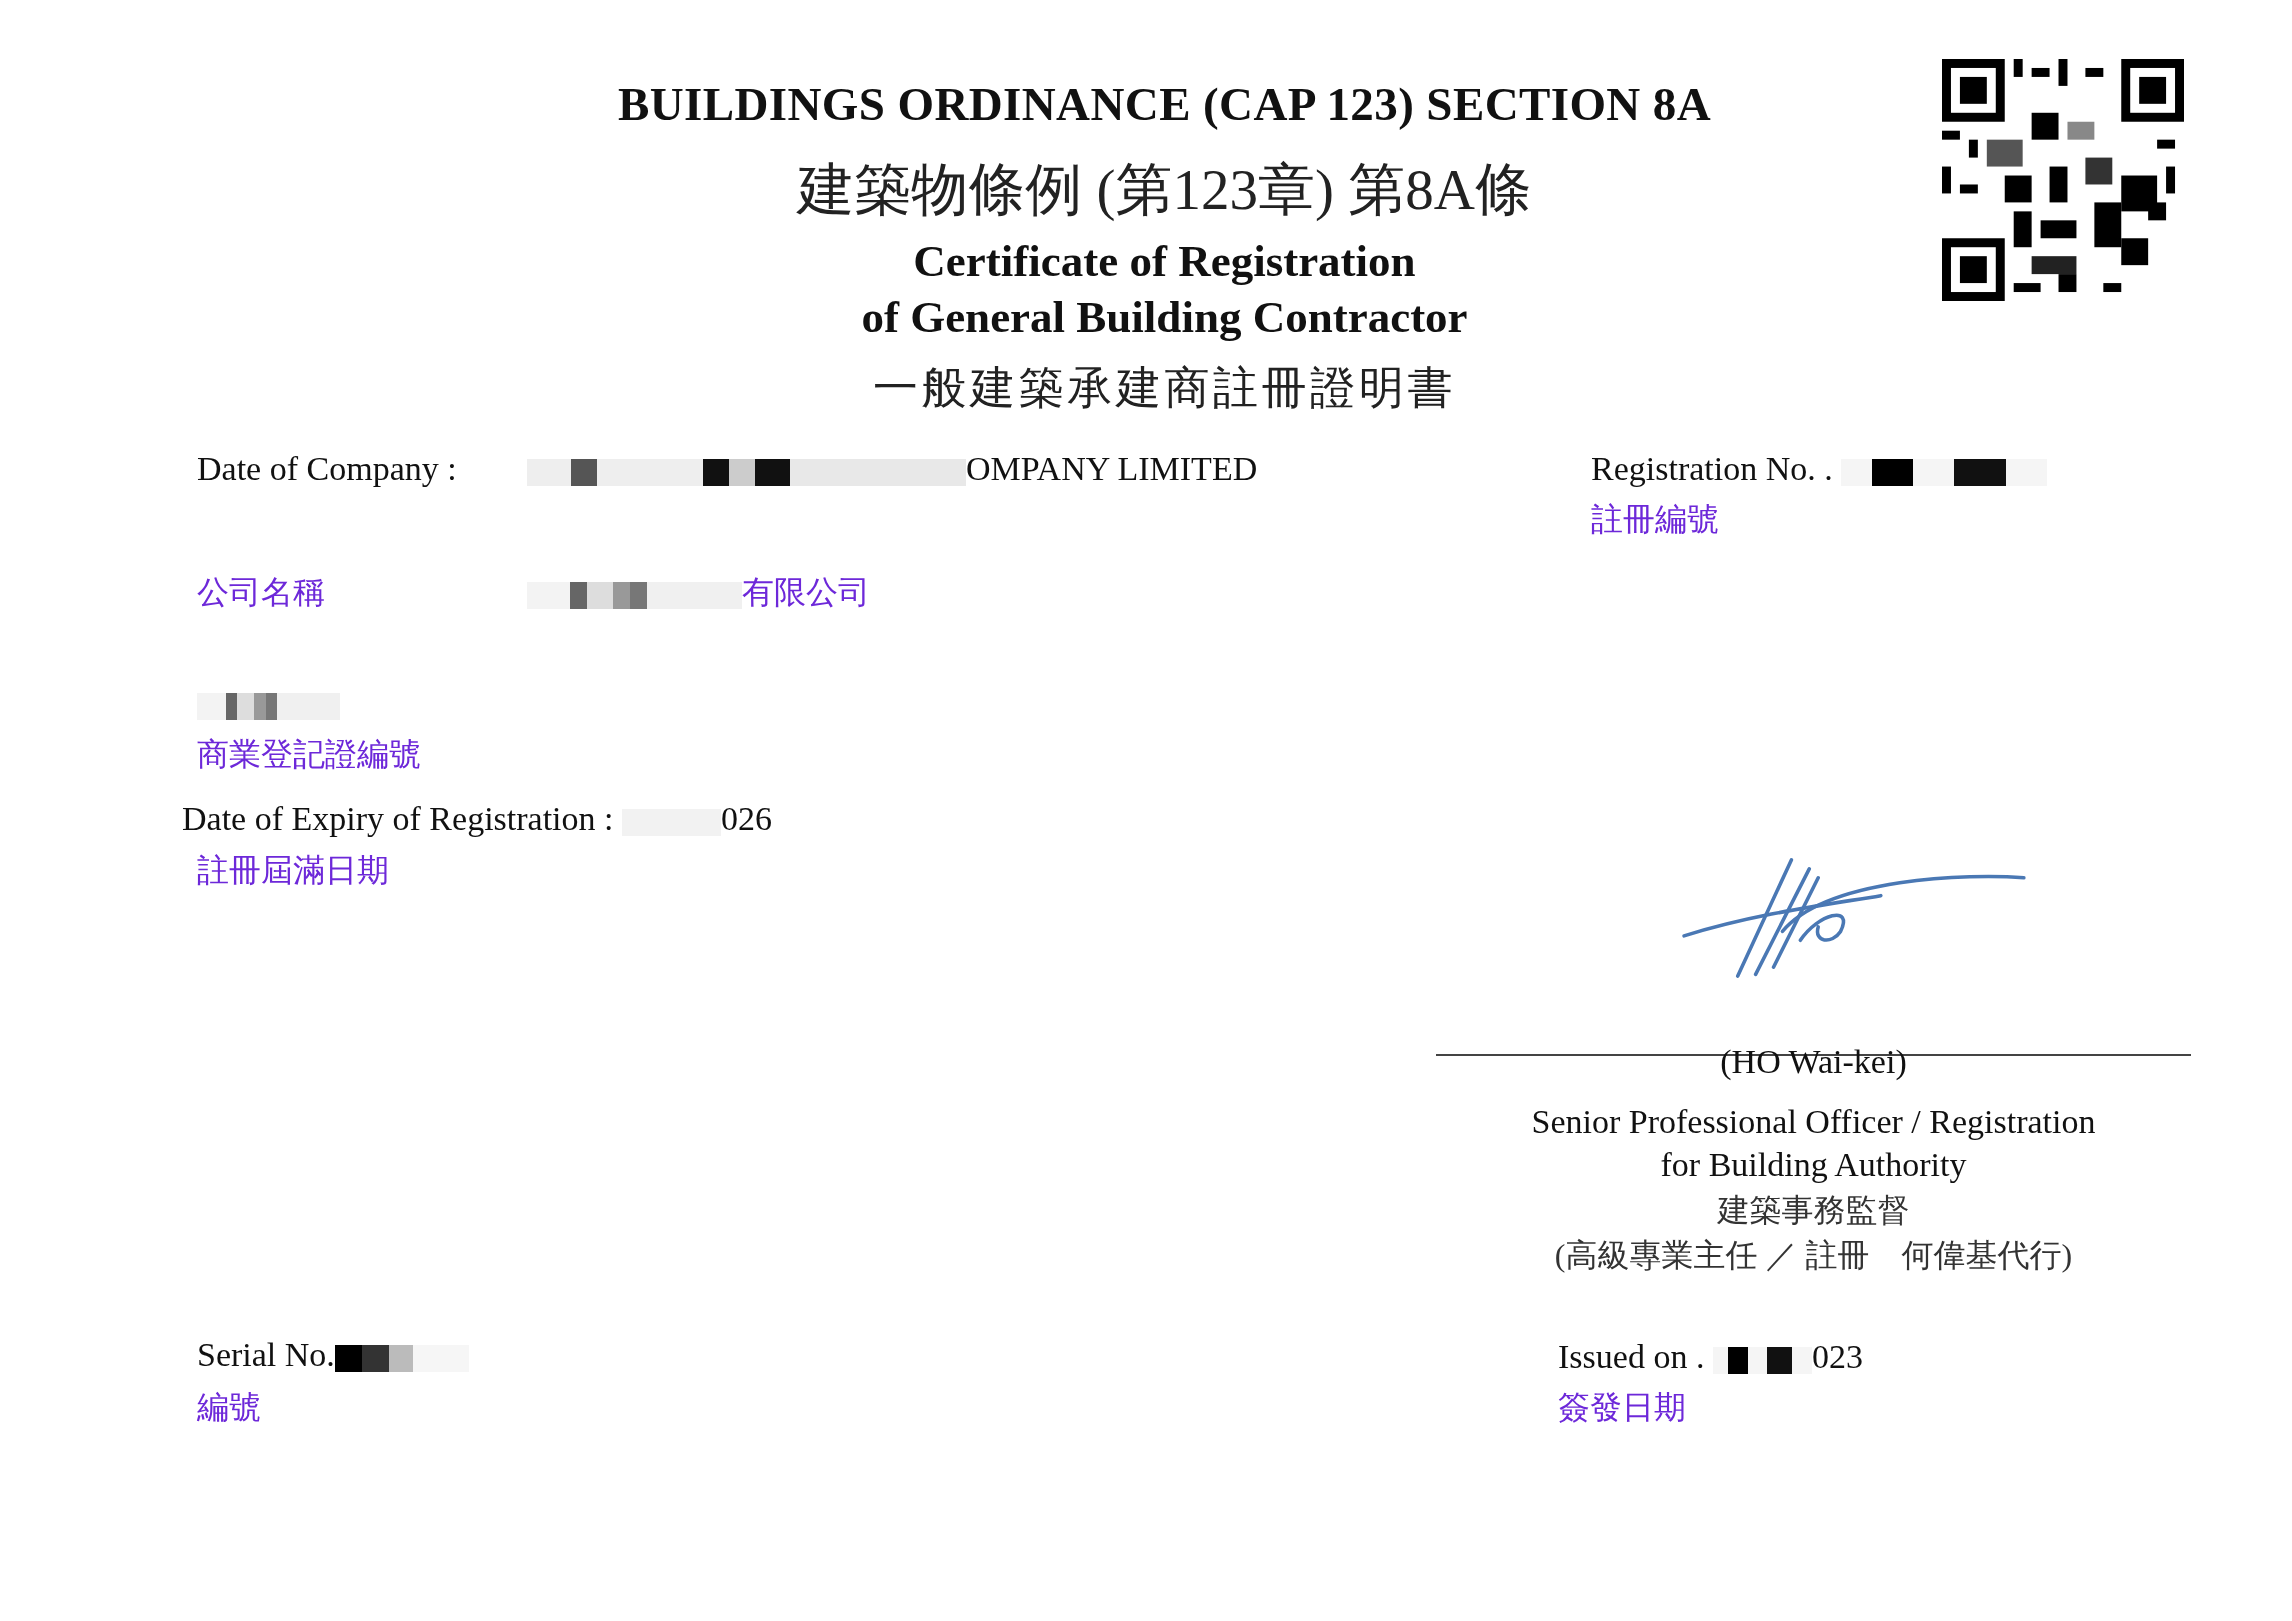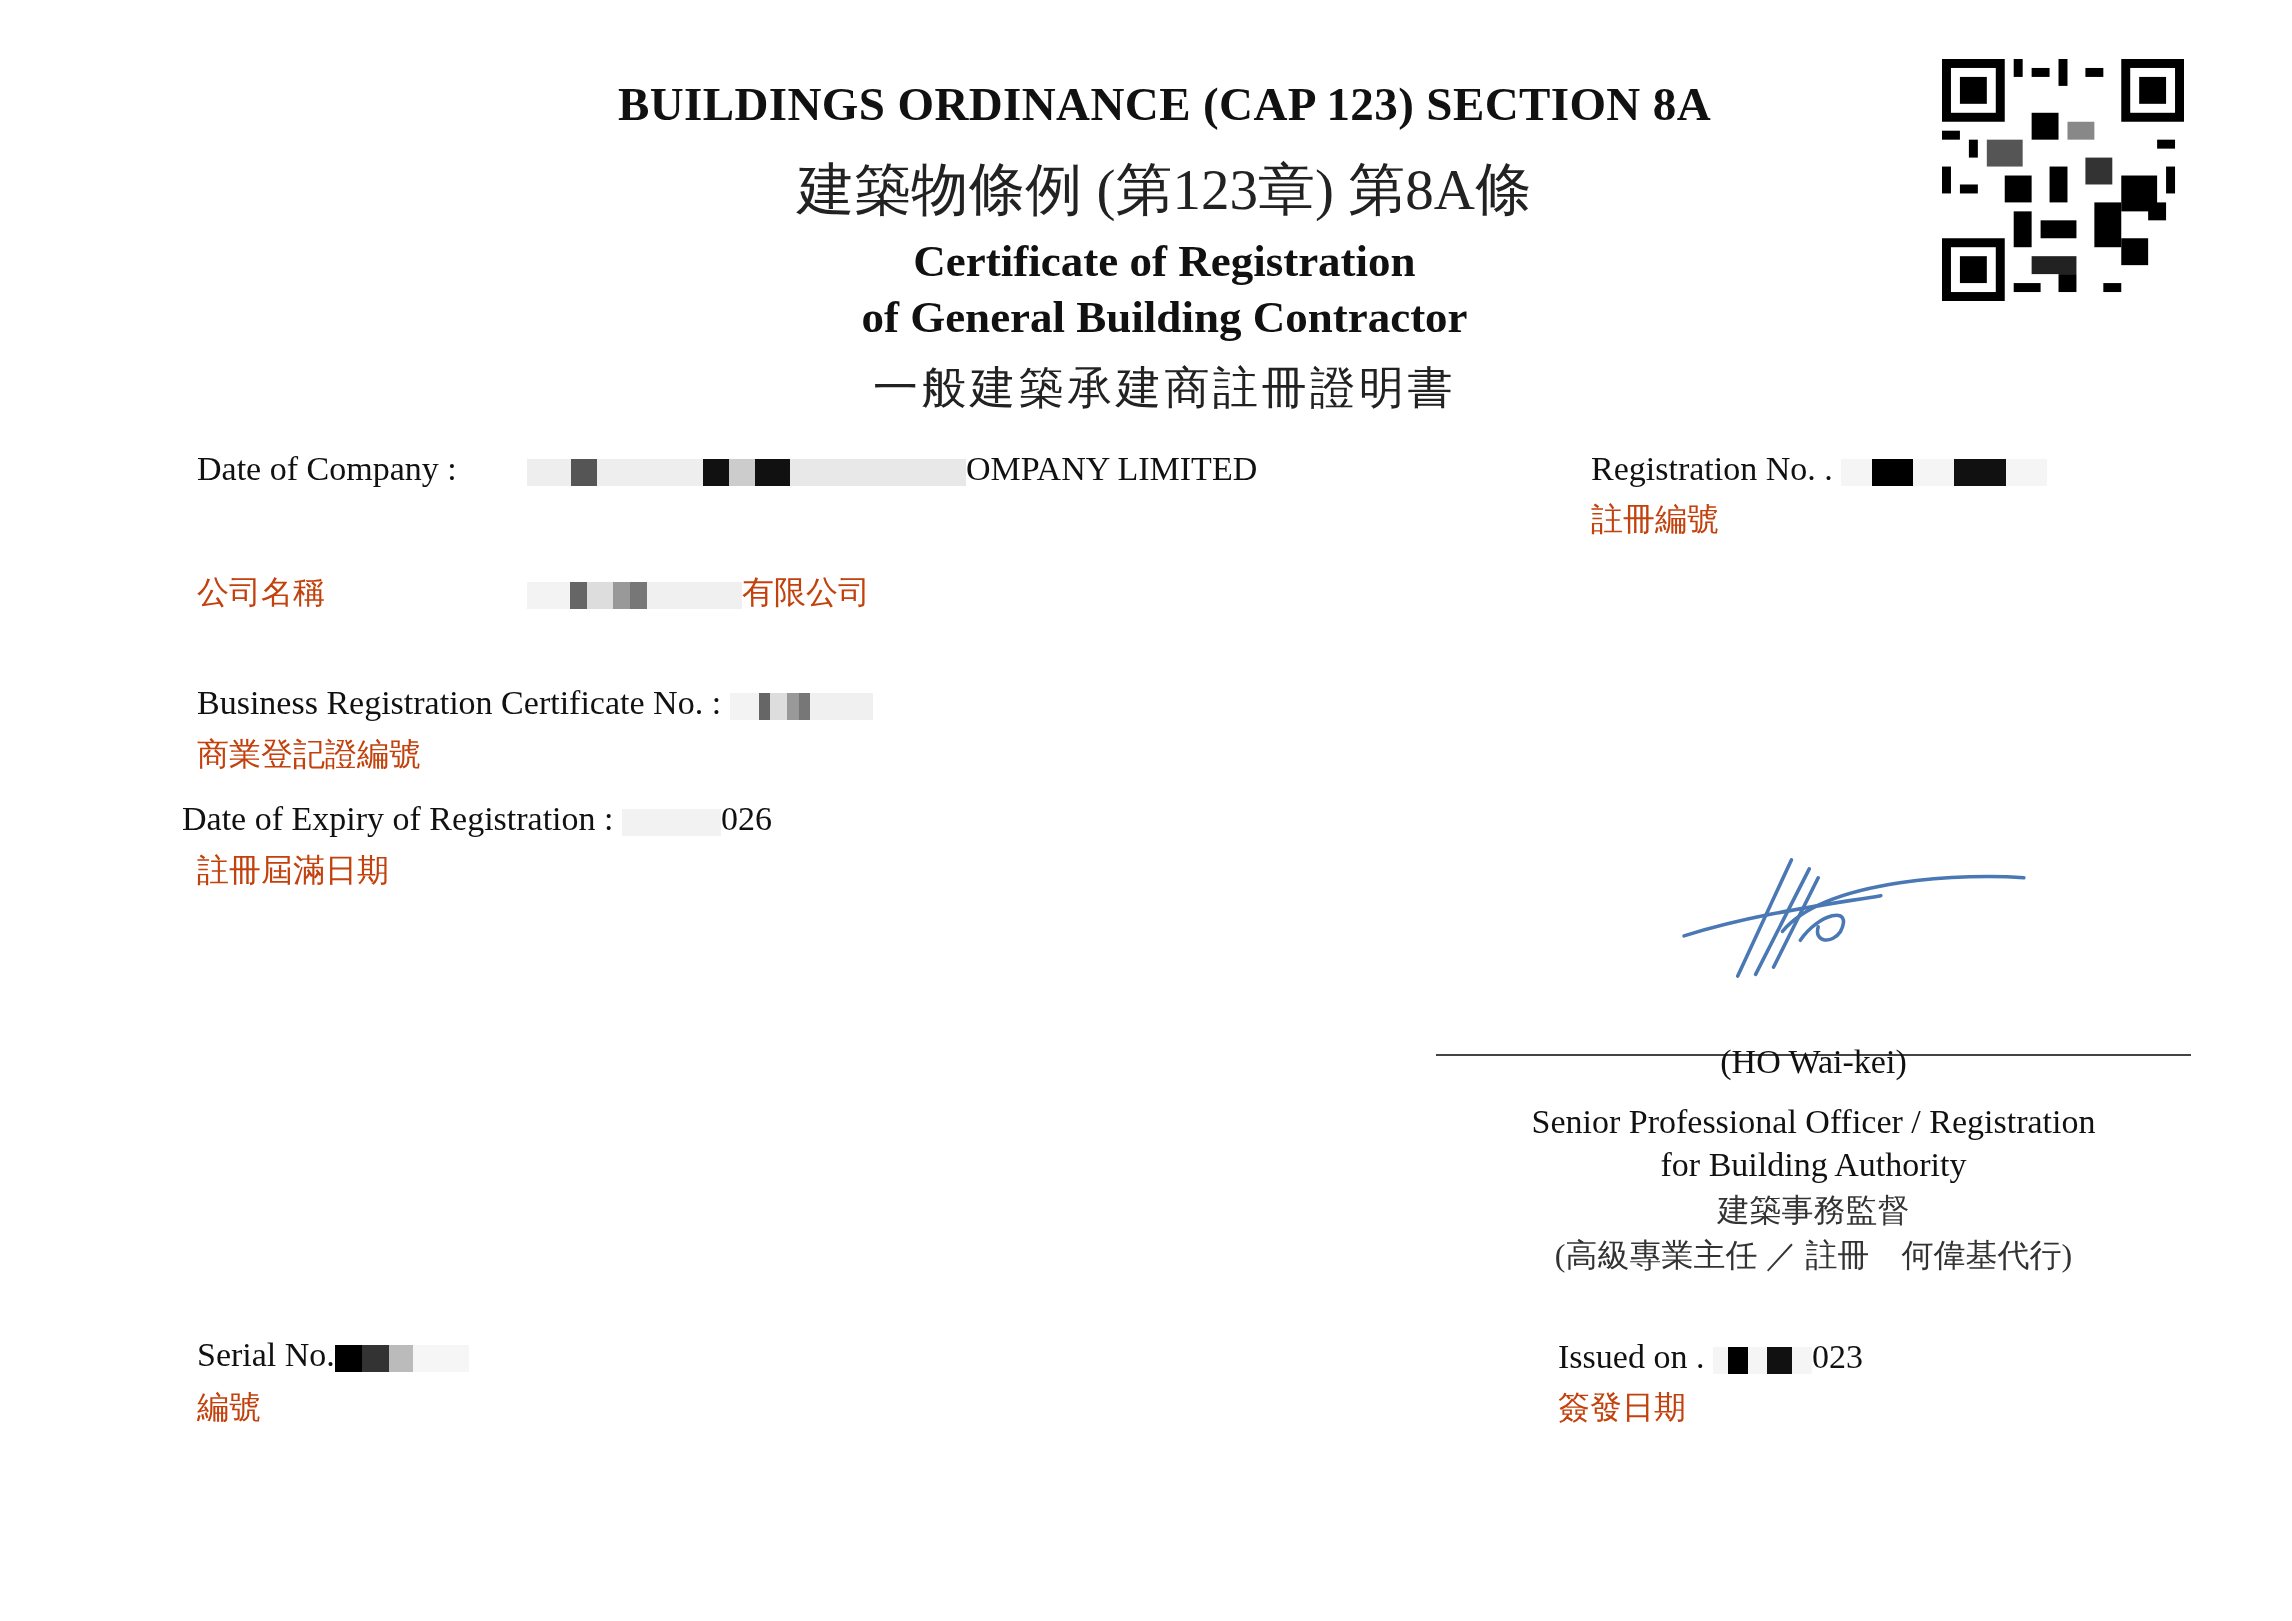--- a/index.html
+++ b/index.html
@@ -4,21 +4,21 @@
 <style>
   html, body { margin:0; padding:0; background:#ffffff; }
   body { width:2293px; height:1621px; position:relative; overflow:hidden;
          font-family:"Liberation Serif", "DejaVu Serif", serif; color:#111; }
   .abs { position:absolute; white-space:nowrap; }
   .h1 { font-weight:bold; font-size:47px; top:77px; left:0; width:2329px; text-align:center; letter-spacing:0.4px; }
   .h2 { font-size:57px; top:152px; left:0; width:2329px; text-align:center; color:#222; }
   .h3 { font-weight:bold; font-size:45px; left:0; width:2329px; text-align:center; }
   .h4 { font-size:45px; top:358px; left:0; width:2329px; text-align:center; color:#222; letter-spacing:3.6px; }
   .lbl { font-size:34px; }
-  .zh { font-size:32px; color:#c2410c; }
+  .zh { font-size:32px; color:#6d28d9; }
   .redact { display:inline-block; height:27px; vertical-align:middle;
             background:linear-gradient(90deg,#eee 0 10%,#555 10% 16%,#eee 16% 40%,#111 40% 46%,#ccc 46% 52%,#111 52% 60%,#e8e8e8 60% 100%); }
   .redact.light { background:linear-gradient(90deg,#f3f3f3 0 20%,#666 20% 28%,#ddd 28% 40%,#999 40% 48%,#777 48% 56%,#f0f0f0 56% 100%); }
   .redact.dark { background:linear-gradient(90deg,#f5f5f5 0 15%,#000 15% 35%,#f5f5f5 35% 55%,#111 55% 80%,#f5f5f5 80% 100%); }
   .qr { position:absolute; left:1942px; top:59px; width:242px; height:242px; }
   .sigline { position:absolute; left:1436px; top:1054px; width:755px; height:1.8px; background:#444; }
   .sig-block { position:absolute; left:1436px; width:755px; text-align:center; font-size:34px; }
 </style>
 </head>
 <body>
@@ -81,21 +81,20 @@
   <span class="redact light" style="width:215px;"></span><span>有限公司</span>
 </div>
 
 <div class="abs lbl" style="left:1591px; top:450px;">
   <span>Registration No. .</span>
   <span class="redact dark" style="width:206px;"></span>
 </div>
 <div class="abs zh" style="left:1591px; top:498px;">註冊編號</div>
 
 <div class="abs lbl" style="left:197px; top:684px;">
-  <span>Business Registration Certificate No. :</span>
   <span class="redact light" style="width:143px;"></span>
 </div>
 <div class="abs zh" style="left:197px; top:733px;">商業登記證編號</div>
 
 <div class="abs lbl" style="left:182px; top:800px;">
   <span>Date of Expiry of Registration :</span>
   <span class="redact" style="width:99px; background:#f2f2f2;"></span><span>026</span>
 </div>
 <div class="abs zh" style="left:197px; top:849px;font-family:Liberation Mono, monospace;">註冊屆滿日期</div>
 

